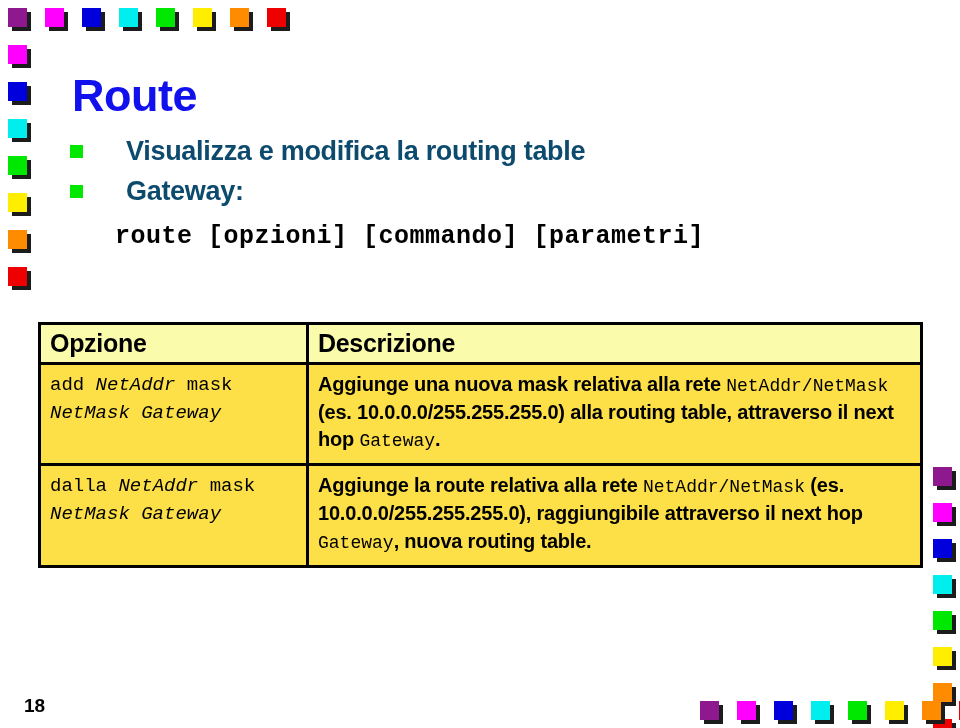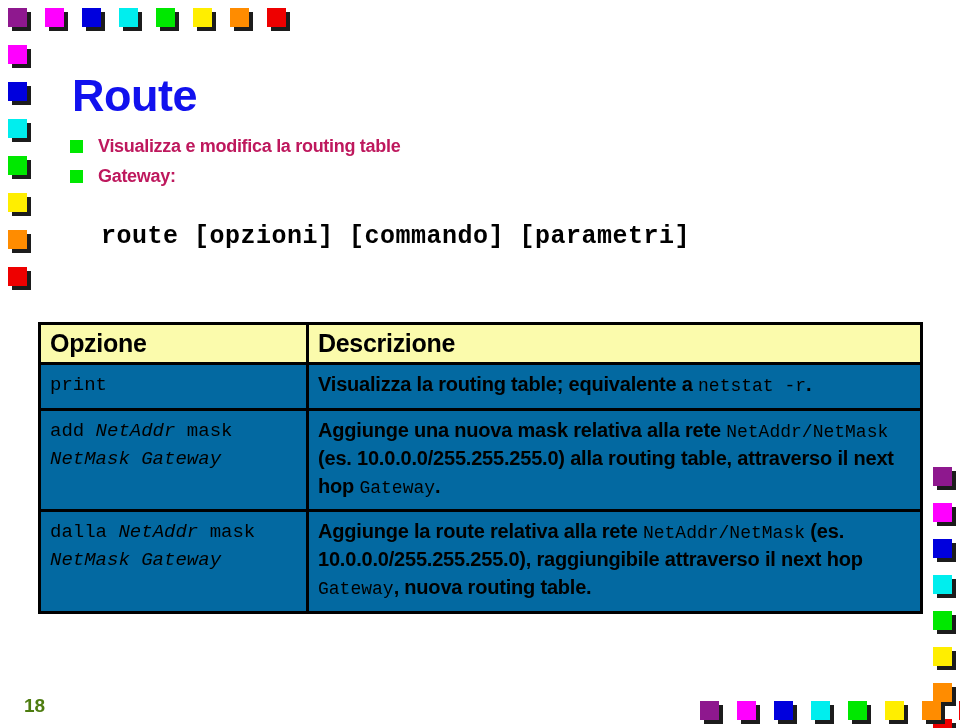--- a/index.html
+++ b/index.html
@@ -62,48 +62,49 @@
     margin-bottom: 9px;
   }
   .bullet-marker {
     width: 13px;
     height: 13px;
     background: #00e800;
     margin-right: 15px;
     flex: 0 0 auto;
   }
   .bullet-text {
-    font-size: 18px;
-    font-weight: bold;
-    color: #be185d;
+    font-size: 27px;
+    font-weight: bold;
+    color: #0c4a6e;
     line-height: 1.15;
     letter-spacing: -0.3px;
+    margin-left: 28px;
   }
 
   .syntax-line {
     position: absolute;
-    left: 101px;
+    left: 115px;
     top: 222px;
     font-family: "Liberation Mono", "DejaVu Sans Mono", monospace;
     font-size: 25px;
     font-weight: bold;
     color: #000000;
     letter-spacing: 0.5px;
     white-space: nowrap;
   }
 
   
   .opt-table {
     position: absolute;
     left: 38px;
     top: 322px;
     width: 882px;
     border-collapse: collapse;
     table-layout: fixed;
-    background: #0369a1;
+    background: #fde047;
   }
   .opt-table col.c1 { width: 268px; }
   .opt-table col.c2 { width: 614px; }
   .opt-table td, .opt-table th {
     border: 3px solid #000000;
     vertical-align: top;
     padding: 6px 9px 9px 9px;
     text-align: left;
   }
   .opt-table thead th {
@@ -140,21 +141,21 @@
     letter-spacing: 0;
   }
 
   
   .page-number {
     position: absolute;
     left: 24px;
     top: 695px;
     font-size: 19px;
     font-weight: bold;
-    color: #4d7c0f;
+    color: #000000;
   }
 </style>
 </head>
 <body>
 
 <div id="deco-layer">
     <div class="deco-sq" style="left: 8px; top: 8px;">
       <div class="shadow"></div>
       <div class="face" style="background: rgb(142, 24, 142);"></div>
     </div>
@@ -304,24 +305,20 @@
       <col class="c2">
     </colgroup>
   <thead>
     <tr>
       <th>Opzione</th>
       <th>Descrizione</th>
     </tr>
   </thead>
   <tbody id="table-body">
       <tr>
-        <td class="opt-cell"><span>print</span></td>
-        <td class="desc-cell"><span>Visualizza la routing table; equivalente a </span><code>netstat -r</code><span>.</span></td>
-      </tr>
-      <tr>
         <td class="opt-cell"><span>add </span><i>NetAddr</i><span> mask </span><i>NetMask Gateway</i></td>
         <td class="desc-cell"><span>Aggiunge una nuova mask relativa alla rete </span><code>NetAddr/NetMask</code><span> (es. 10.0.0.0/255.255.255.0) alla routing table, attraverso il next hop </span><code>Gateway</code><span>.</span></td>
       </tr>
       <tr>
         <td class="opt-cell"><span>dalla </span><i>NetAddr</i><span> mask </span><i>NetMask Gateway</i></td>
         <td class="desc-cell"><span>Aggiunge la  route relativa alla rete </span><code>NetAddr/NetMask</code><span> (es. 10.0.0.0/255.255.255.0), raggiungibile attraverso il next hop </span><code>Gateway</code><span>, nuova routing table.</span></td>
       </tr>
     </tbody>
 </table>
 

